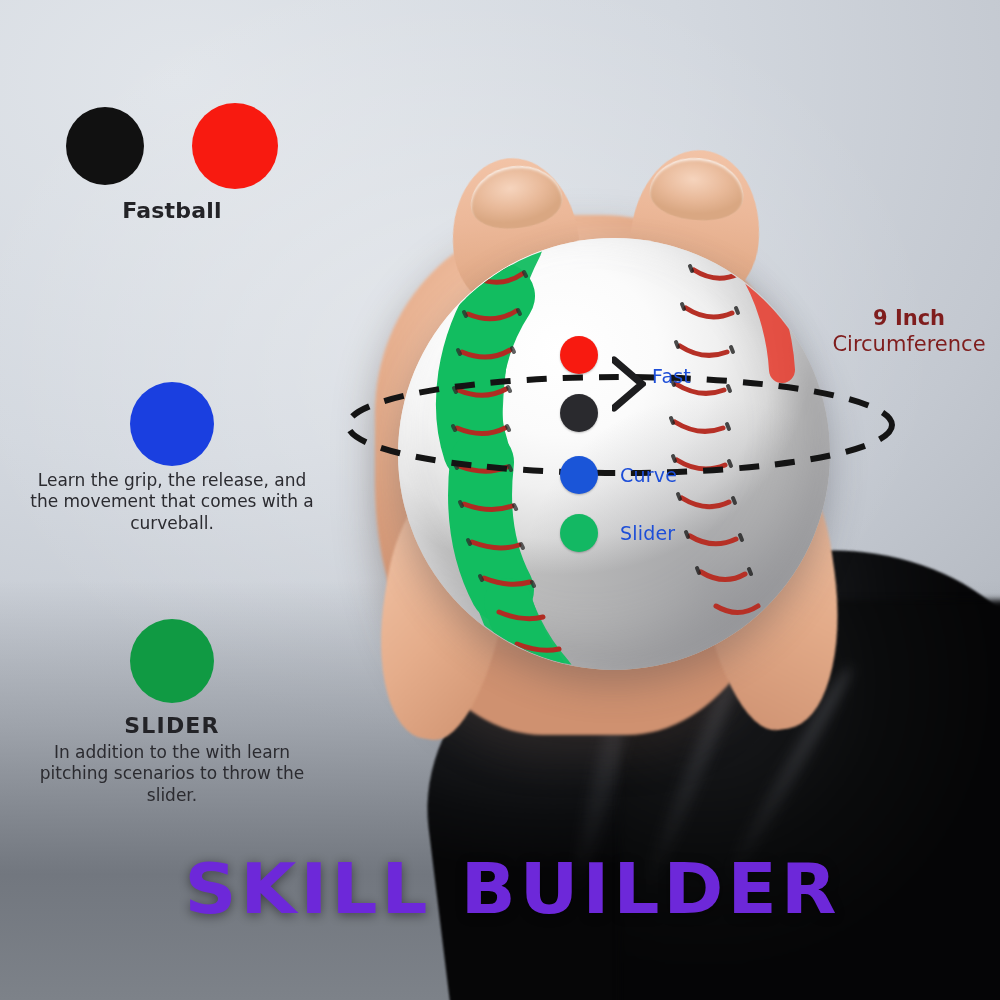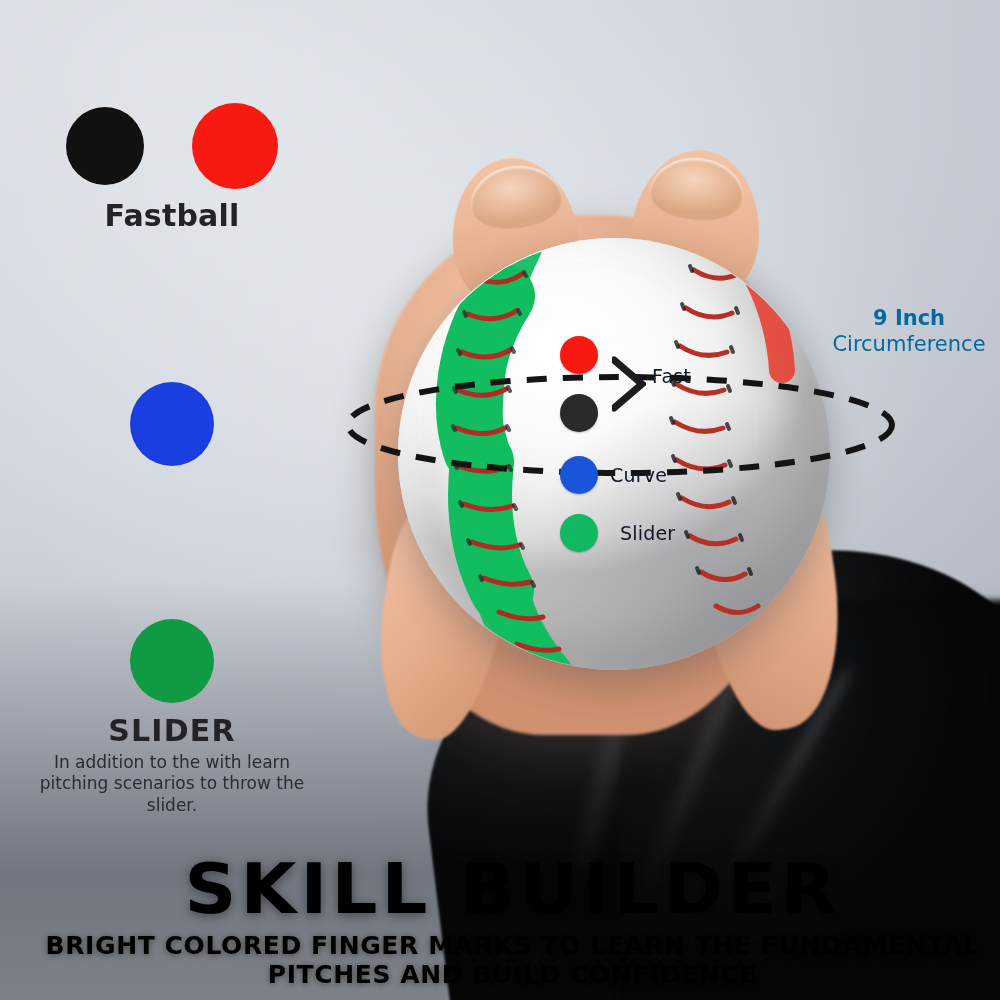--- a/index.html
+++ b/index.html
@@ -187,41 +187,41 @@
     position: absolute;
     display: flex;
     align-items: center;
   }
   .bl-dot {
     border-radius: 50%;
     box-shadow: 0 1px 2px rgba(0,0,0,0.25);
   }
   .bl-label {
     font-size: 19px;
-    color: #0f172a;
+    color: #1d4ed8;
     letter-spacing: 0.2px;
     white-space: nowrap;
     font-family: "DejaVu Sans", "Liberation Sans", sans-serif;
   }
   .bracket {
     position: absolute;
     left: 612px;
     top: 356px;
     width: 34px;
     height: 56px;
   }
 
   
   .circum-text {
     position: absolute;
     right: 6px;
     top: 306px;
     text-align: center;
     width: 170px;
-    color: #0369a1;
+    color: #7f1d1d;
     line-height: 1.22;
   }
   .circum-text .l1 { font-size: 21px; font-weight: bold; display: block; }
   .circum-text .l2 { font-size: 21px; font-weight: normal; display: block; }
 
   
   .feature {
     position: absolute;
     left: 12px;
     width: 320px;
@@ -232,41 +232,41 @@
     justify-content: center;
     align-items: center;
     gap: 48px;
     height: 92px;
   }
   .feat-dot {
     border-radius: 50%;
     display: block;
   }
   .feat-title {
-    font-size: 30px;
+    font-size: 22px;
     font-weight: bold;
     color: #232327;
     margin: 6px 0 4px 0;
     letter-spacing: 0.2px;
   }
   .feat-title.upper { letter-spacing: 1.2px; }
   .feat-desc {
     font-size: 17px;
     color: #2b2b30;
     line-height: 1.25;
     padding: 0 14px;
   }
 
   
   .banner {
     position: absolute;
     left: 0; right: 0; bottom: 0;
     height: 160px;
     text-align: center;
-    color: #000000;
+    color: #6d28d9;
     margin-left: 25px;
   }
   .banner-title {
     font-size: 70px;
     font-weight: bold;
     letter-spacing: 4px;
     line-height: 1;
     margin: 14px 0 0 0;
     text-shadow: 0 2px 10px rgba(0,0,0,0.45);
     transform: scaleX(1.03);
@@ -408,21 +408,21 @@
     <div class="bl-row" style="left:0px; top:0px;">
       <span class="bl-dot" style="width:38px;height:38px;background:#F81A10;"></span>
     </div>
     <div class="bl-row" style="left:0px; top:58px;">
       <span class="bl-dot" style="width:38px;height:38px;background:#2A2A2E;"></span>
     </div>
     <span class="bl-label" style="position:absolute;left:92px;top:29px;">Fast</span>
 
     <div class="bl-row" style="left:0px; top:120px;">
       <span class="bl-dot" style="width:38px;height:38px;background:#1A55D8;"></span>
-      <span class="bl-label" style="margin-left:12px;">Curve</span>
+      <span class="bl-label" style="margin-left:22px;">Curve</span>
     </div>
 
     <div class="bl-row" style="left:0px; top:178px;">
       <span class="bl-dot" style="width:38px;height:38px;background:#13B863;"></span>
       <span class="bl-label" style="margin-left:22px;">Slider</span>
     </div>
   </div>
 
   <svg class="bracket" viewBox="0 0 34 56">
     <path d="M 2 4 L 30 28 L 2 52" fill="none" stroke="#1d1d1f" stroke-width="7" stroke-linecap="round" stroke-linejoin="miter"></path>
@@ -438,31 +438,28 @@
       <span class="feat-dot" style="width:78px;height:78px;background:#111111;"></span>
       <span class="feat-dot" style="width:86px;height:86px;background:#F81A10;"></span>
     </div>
     <div class="feat-title">Fastball</div>
   </div>
 
   <div class="feature" style="top:378px;">
     <div class="feat-dots">
       <span class="feat-dot" style="width:84px;height:84px;background:#1A3FE0;"></span>
     </div>
+    <div class="feat-desc">Learn the grip, the release, and the movement that comes with a curveball.</div>
   </div>
 
   <div class="feature" style="top:615px;">
     <div class="feat-dots">
       <span class="feat-dot" style="width:84px;height:84px;background:#109A43;"></span>
     </div>
     <div class="feat-title upper">SLIDER</div>
     <div class="feat-desc">In addition to the with learn pitching scenarios to throw the slider.</div>
   </div>
 
   <div class="banner">
     <div class="banner-title">SKILL BUILDER</div>
-    <div class="banner-sub">
-      <div>BRIGHT COLORED FINGER MARKS TO LEARN THE FUNDAMENTAL</div>
-      <div>PITCHES AND BUILD CONFIDENCE</div>
-    </div>
   </div>
 
 </div>
 
 </body></html>

